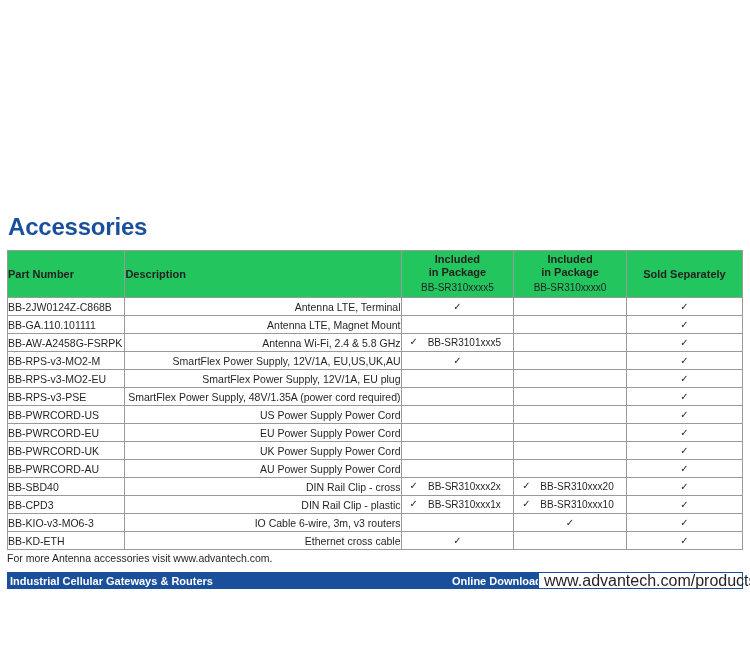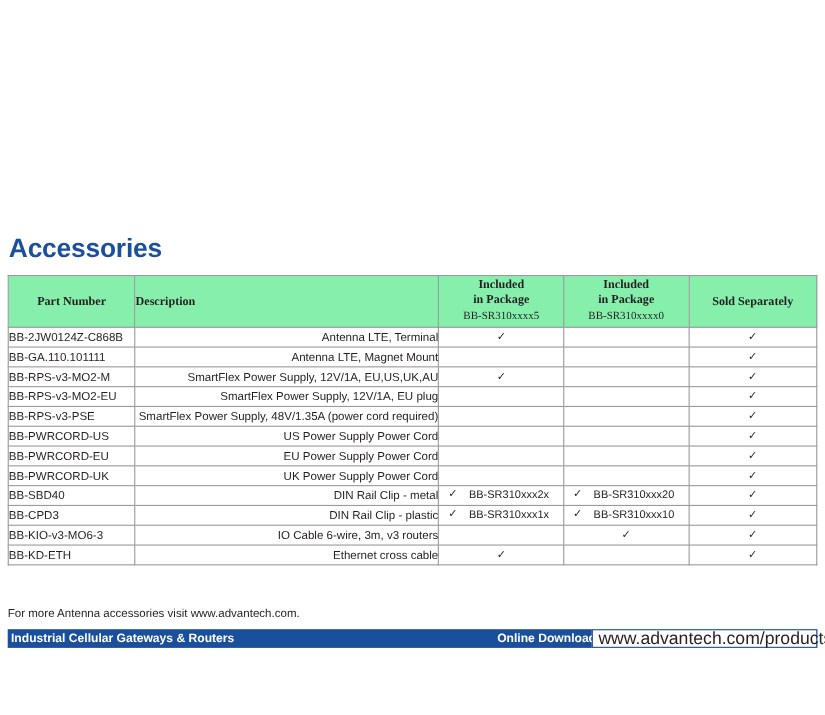--- a/index.html
+++ b/index.html
@@ -39,30 +39,29 @@
     width: 736px;
     border-collapse: collapse;
     font-size: 10.5px;
   }
   table.acc th, table.acc td {
     border: 1px solid #9a9a9a;
     padding: 0;
     vertical-align: middle;
   }
   thead th {
-    background: #86efac;
+    background: #22c55e;
     font-weight: bold;
     font-size: 11px;
     color: #231f20;
     height: 46px;
-    font-family: Liberation Serif, serif;
   }
   th.col-part {
     width: 117px;
-    text-align: center;
+    text-align: left;
     padding-left: 5px;
   }
   th.col-desc {
     width: 276px;
     text-align: left;
     padding-left: 5px;
   }
   th.col-pkg {
     width: 124px;
     text-align: center;
@@ -211,20 +210,27 @@
           <td class="mark"><span class="chk">✓</span></td>
         </tr>
         <tr>
           <td class="part">BB-GA.110.101111</td>
           <td class="desc">Antenna LTE, Magnet Mount</td>
           <td class="mark"></td>
           <td class="mark"></td>
           <td class="mark"><span class="chk">✓</span></td>
         </tr>
         <tr>
+          <td class="part">BB-AW-A2458G-FSRPK</td>
+          <td class="desc">Antenna Wi-Fi, 2.4 &amp; 5.8 GHz</td>
+          <td class="mark"><span class="mark-with-code"><span class="mark-left chk">✓</span><span class="mark-code">BB-SR3101xxx5</span></span></td>
+          <td class="mark"></td>
+          <td class="mark"><span class="chk">✓</span></td>
+        </tr>
+        <tr>
           <td class="part">BB-RPS-v3-MO2-M</td>
           <td class="desc">SmartFlex Power Supply, 12V/1A, EU,US,UK,AU</td>
           <td class="mark"><span class="chk">✓</span></td>
           <td class="mark"></td>
           <td class="mark"><span class="chk">✓</span></td>
         </tr>
         <tr>
           <td class="part">BB-RPS-v3-MO2-EU</td>
           <td class="desc">SmartFlex Power Supply, 12V/1A, EU plug</td>
           <td class="mark"></td>
@@ -253,22 +259,29 @@
           <td class="mark"><span class="chk">✓</span></td>
         </tr>
         <tr>
           <td class="part">BB-PWRCORD-UK</td>
           <td class="desc">UK Power Supply Power Cord</td>
           <td class="mark"></td>
           <td class="mark"></td>
           <td class="mark"><span class="chk">✓</span></td>
         </tr>
         <tr>
+          <td class="part">BB-PWRCORD-AU</td>
+          <td class="desc">AU Power Supply Power Cord</td>
+          <td class="mark"></td>
+          <td class="mark"></td>
+          <td class="mark"><span class="chk">✓</span></td>
+        </tr>
+        <tr>
           <td class="part">BB-SBD40</td>
-          <td class="desc">DIN Rail Clip - metal</td>
+          <td class="desc">DIN Rail Clip - cross</td>
           <td class="mark"><span class="mark-with-code"><span class="mark-left chk">✓</span><span class="mark-code">BB-SR310xxx2x</span></span></td>
           <td class="mark"><span class="mark-with-code"><span class="mark-left chk">✓</span><span class="mark-code">BB-SR310xxx20</span></span></td>
           <td class="mark"><span class="chk">✓</span></td>
         </tr>
         <tr>
           <td class="part">BB-CPD3</td>
           <td class="desc">DIN Rail Clip - plastic</td>
           <td class="mark"><span class="mark-with-code"><span class="mark-left chk">✓</span><span class="mark-code">BB-SR310xxx1x</span></span></td>
           <td class="mark"><span class="mark-with-code"><span class="mark-left chk">✓</span><span class="mark-code">BB-SR310xxx10</span></span></td>
           <td class="mark"><span class="chk">✓</span></td>

